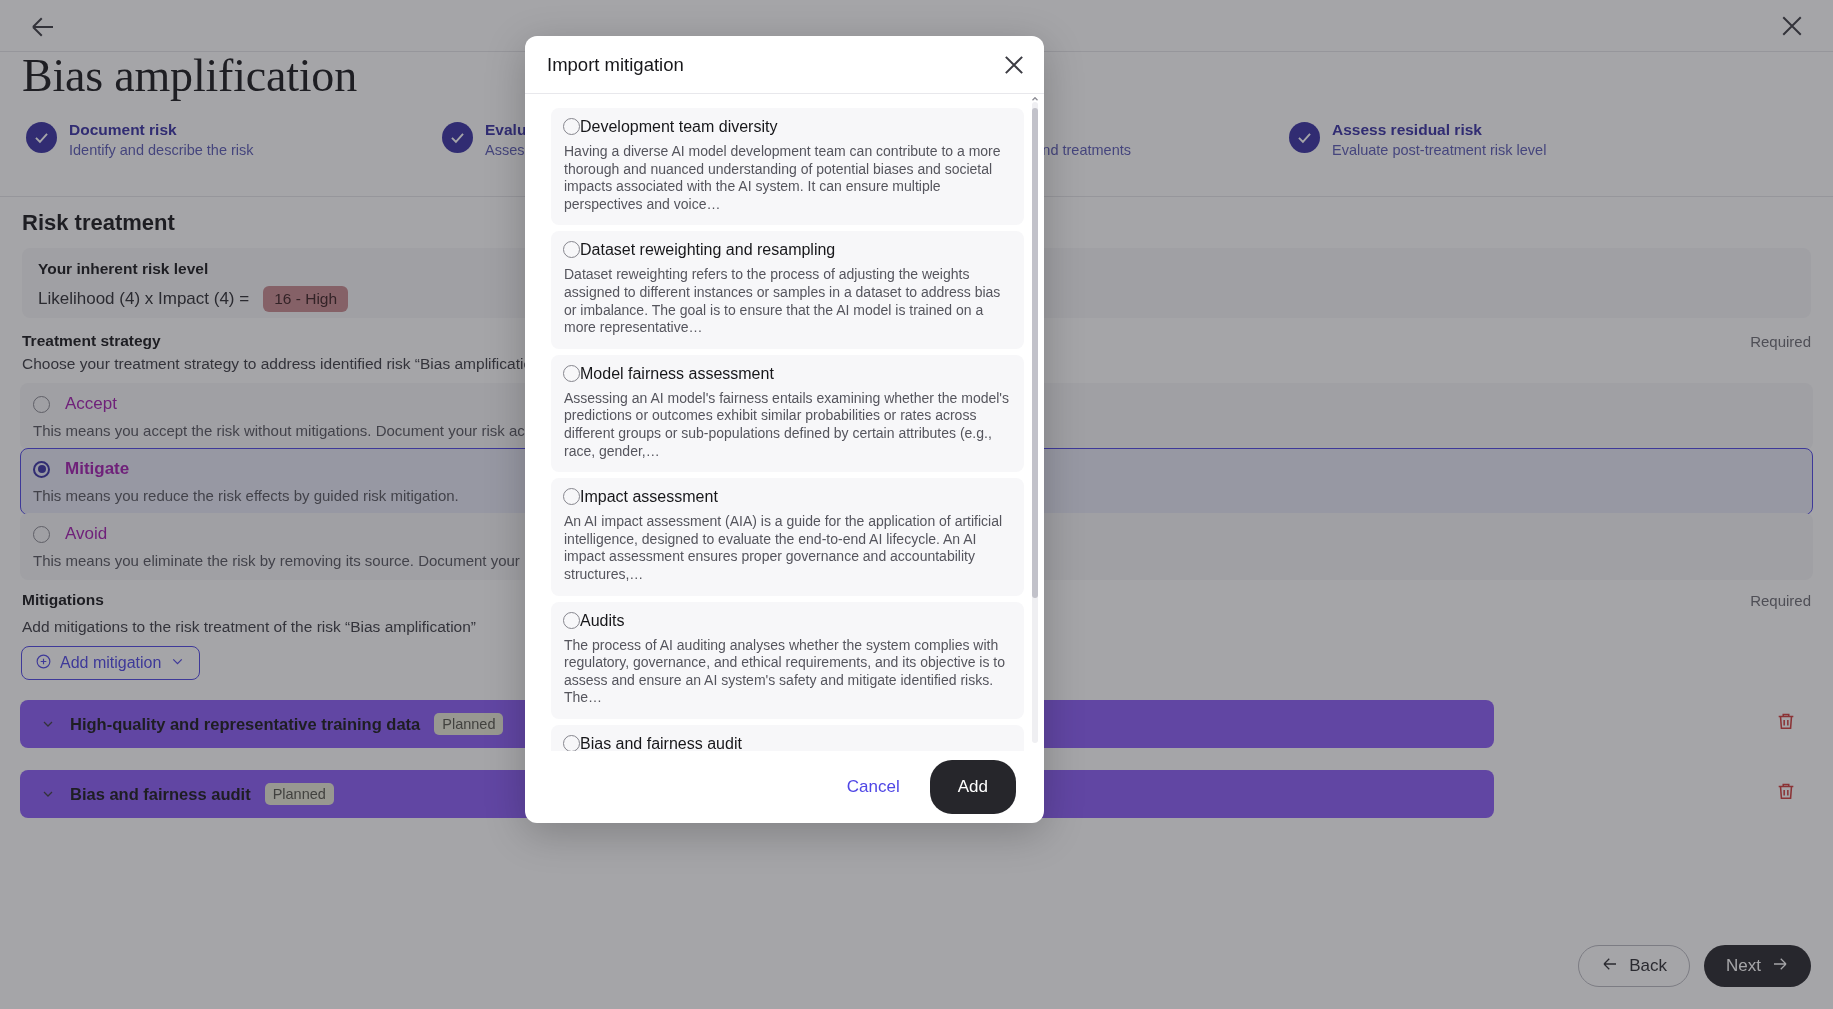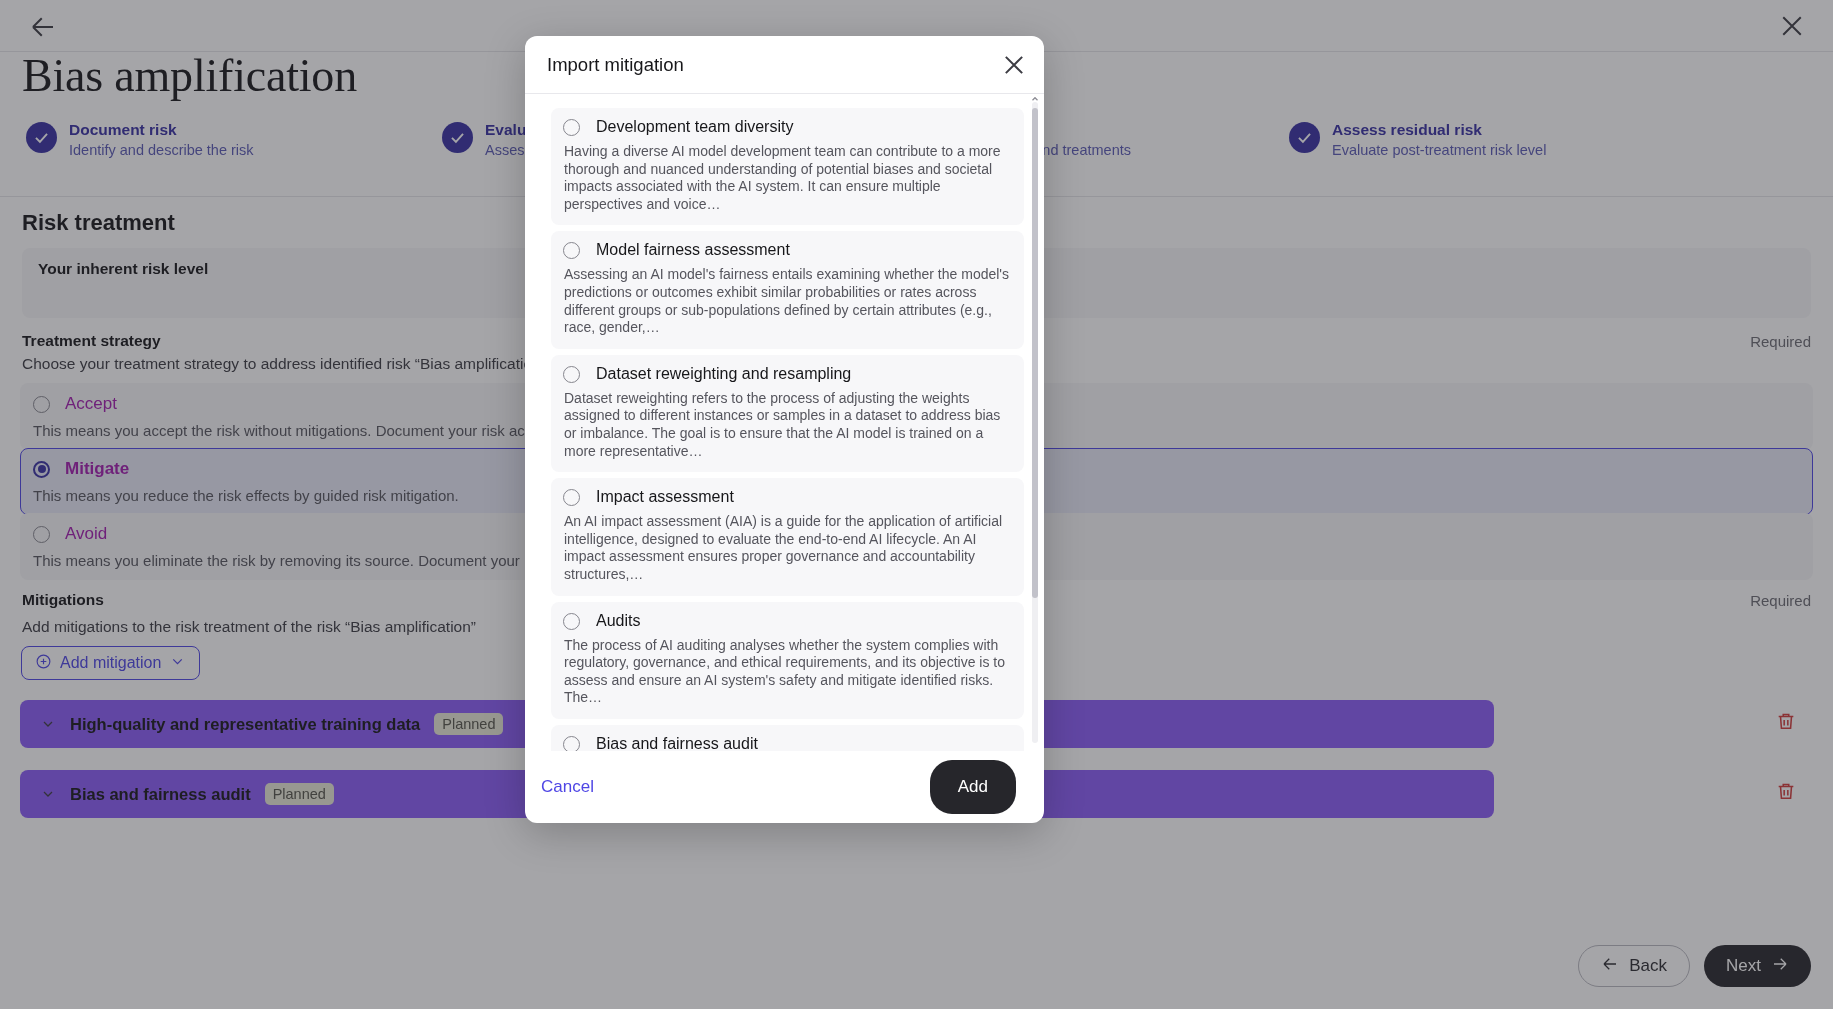--- a/index.html
+++ b/index.html
@@ -149,38 +149,38 @@
     color: #3c3c43; cursor: pointer;
   }
   .modal-body {
     flex: 1 1 auto; overflow: hidden; position: relative;
     padding: 14px 20px 0 26px;
   }
   .mit-opt {
     background: #f7f7f9; border-radius: 8px; padding: 10px 12px 12px 12px;
     margin-bottom: 6px;
   }
-  .mit-opt-head { display: flex; align-items: flex-end; gap: 16px; }
+  .mit-opt-head { display: flex; align-items: flex-start; }
   .mit-opt-title { font-size: 16px; color: #17171a; }
   .mit-opt-desc {
     margin-top: 7px; font-size: 14px; line-height: 17.6px; color: #55555d;
     padding-left: 1px;
   }
   .scroll-track {
     position: absolute; right: 6px; top: 8px; width: 6px; bottom: 8px;
     background: #efeff2; border-radius: 3px;
   }
   .scroll-thumb {
     position: absolute; right: 6px; top: 14px; width: 6px; height: 490px;
     background: #c2c2ca; border-radius: 3px;
   }
   .scroll-arrow { position: absolute; right: 4px; width: 10px; height: 10px; color: #8c8c94; }
   .modal-foot {
     height: 72px; flex: none; display: flex; align-items: center;
-    justify-content: space-between; gap: 14px; padding: 0 28px 0 0;
+    justify-content: flex-end; gap: 14px; padding: 0 28px 0 0;
   }
   .btn-cancel {
     background: transparent; border: none; color: #4f46e5; font-size: 17px;
     padding: 8px 16px; cursor: pointer; font-family: "Liberation Sans", sans-serif;
   }
   .btn-add {
     background: #26262b; color: #ffffff; border: none; border-radius: 22px;
     height: 54px; padding: 0 28px; font-size: 17px; cursor: pointer;
     font-family: "Liberation Sans", sans-serif;
   }
@@ -253,20 +253,24 @@
         </span>
       </div>
     </div>
 
     <div class="divider"></div>
 
     <div class="h2">Risk treatment</div>
 
     <div class="inherent-box">
       <div class="inherent-title">Your inherent risk level</div>
+      <div class="inherent-row">
+        <span class="inherent-eq">Likelihood (4) x Impact (4) =</span>
+        <span class="risk-badge">16 - High</span>
+      </div>
     </div>
 
     <div class="sub-h" style="top:332px;">Treatment strategy</div>
     <div class="required" style="top:333px;">Required</div>
     <div class="sub-p" style="top:355px;">Choose your treatment strategy to address identified risk “Bias amplification”</div>
 
     <div class="opt" style="top:383px;">
       <div class="opt-head">
         <span class="radio-o"></span>
         <span class="opt-label">Accept</span>
@@ -377,30 +381,30 @@
       <div class="mit-opt">
         <div class="mit-opt-head">
           <span class="radio-o"></span>
           <span class="mit-opt-title">Development team diversity</span>
         </div>
         <div class="mit-opt-desc">Having a diverse AI model development team can contribute to a more thorough and nuanced understanding of potential biases and societal impacts associated with the AI system. It can ensure multiple perspectives and voice…</div>
       </div>
       <div class="mit-opt">
         <div class="mit-opt-head">
           <span class="radio-o"></span>
+          <span class="mit-opt-title">Dataset reweighting and resampling</span>
+        </div>
+        <div class="mit-opt-desc">Dataset reweighting refers to the process of adjusting the weights assigned to different instances or samples in a dataset to address bias or imbalance. The goal is to ensure that the AI model is trained on a more representative…</div>
+      </div>
+      <div class="mit-opt">
+        <div class="mit-opt-head">
+          <span class="radio-o"></span>
           <span class="mit-opt-title">Model fairness assessment</span>
         </div>
         <div class="mit-opt-desc">Assessing an AI model's fairness entails examining whether the model's predictions or outcomes exhibit similar probabilities or rates across different groups or sub-populations defined by certain attributes (e.g., race, gender,…</div>
-      </div>
-      <div class="mit-opt">
-        <div class="mit-opt-head">
-          <span class="radio-o"></span>
-          <span class="mit-opt-title">Dataset reweighting and resampling</span>
-        </div>
-        <div class="mit-opt-desc">Dataset reweighting refers to the process of adjusting the weights assigned to different instances or samples in a dataset to address bias or imbalance. The goal is to ensure that the AI model is trained on a more representative…</div>
       </div>
       <div class="mit-opt">
         <div class="mit-opt-head">
           <span class="radio-o"></span>
           <span class="mit-opt-title">Impact assessment</span>
         </div>
         <div class="mit-opt-desc">An AI impact assessment (AIA) is a guide for the application of artificial intelligence, designed to evaluate the end-to-end AI lifecycle. An AI impact assessment ensures proper governance and accountability structures,…</div>
       </div>
       <div class="mit-opt">
         <div class="mit-opt-head">

